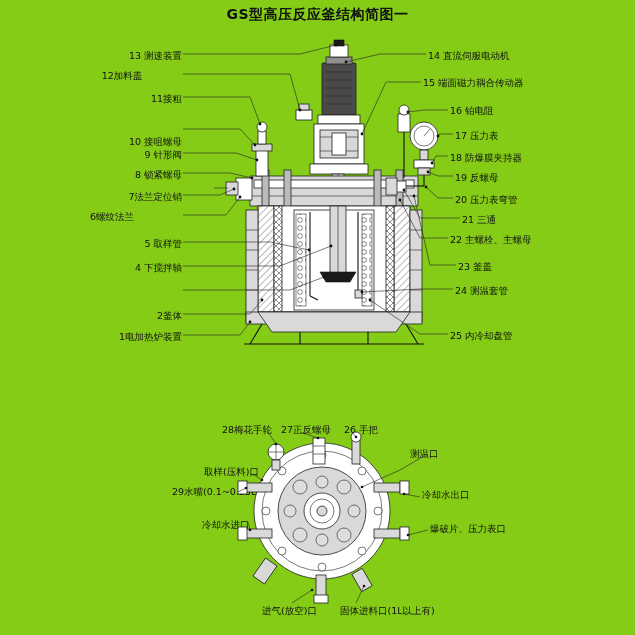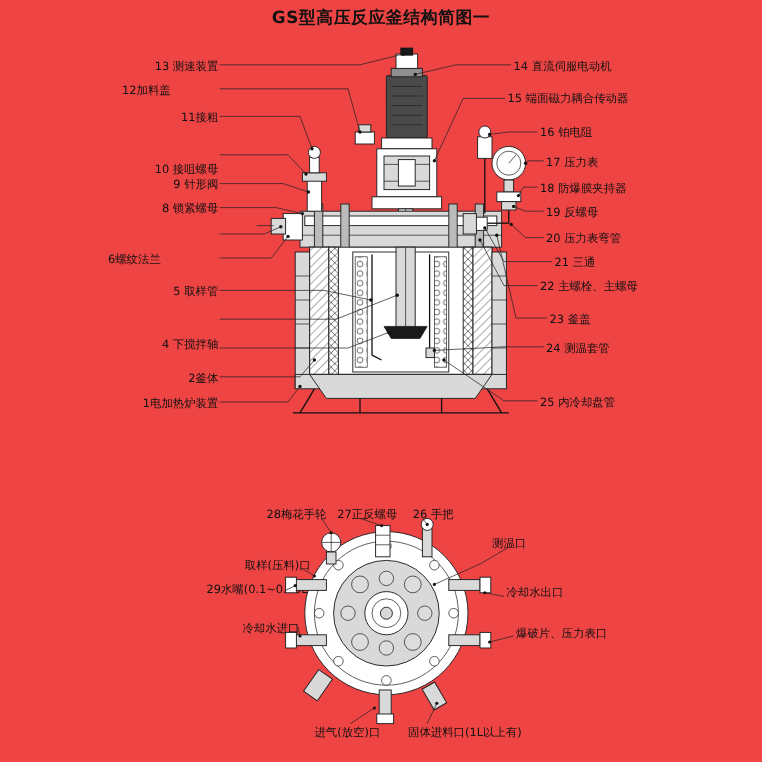--- a/index.html
+++ b/index.html
@@ -7,21 +7,21 @@
     padding: 0;
     background: #ffffff;
   }
   body {
     font-family: "DejaVu Sans", "Liberation Sans", sans-serif;
   }
   #page {
     position: relative;
     width: 635px;
     height: 635px;
-    background: #ef4444;
+    background: #84cc16;
     overflow: hidden;
   }
   #title {
     position: absolute;
     top: 6px;
     left: 0;
     width: 635px;
     text-align: center;
     font-size: 14px;
     font-weight: bold;
@@ -61,23 +61,24 @@
 <div id="page">
 
   <div id="title">GS型高压反应釜结构简图一</div>
 
   <div class="lbl r" style="left:62px; top:50px; width:120px;">13 测速装置</div>
   <div class="lbl r" style="left:62px; top:70px; width:120px;text-align:center;">12加料盖</div>
   <div class="lbl r" style="left:62px; top:93px; width:120px;">11接粗</div>
   <div class="lbl r" style="left:42px; top:136px; width:140px;">10 接咀螺母</div>
   <div class="lbl r" style="left:52px; top:149px; width:130px;">9 针形阀</div>
   <div class="lbl r" style="left:42px; top:169px; width:140px;">8 锁紧螺母</div>
+  <div class="lbl r" style="left:32px; top:191px; width:150px;">7法兰定位销</div>
   <div class="lbl r" style="left:42px; top:211px; width:140px;text-align:center;">6螺纹法兰</div>
   <div class="lbl r" style="left:52px; top:238px; width:130px;">5 取样管</div>
-  <div class="lbl r" style="left:52px; top:262px; width:130px;margin-top:20px;">4 下搅拌轴</div>
+  <div class="lbl r" style="left:52px; top:262px; width:130px;">4 下搅拌轴</div>
   <div class="lbl r" style="left:62px; top:310px; width:120px;">2釜体</div>
   <div class="lbl r" style="left:32px; top:331px; width:150px;">1电加热炉装置</div>
 
   <div class="lbl" style="left:428px; top:50px;">14 直流伺服电动机</div>
   <div class="lbl" style="left:423px; top:77px;text-align:right;">15 端面磁力耦合传动器</div>
   <div class="lbl" style="left:450px; top:105px;">16 铂电阻</div>
   <div class="lbl" style="left:455px; top:130px;">17 压力表</div>
   <div class="lbl" style="left:450px; top:152px;">18 防爆膜夹持器</div>
   <div class="lbl" style="left:455px; top:172px;">19 反螺母</div>
   <div class="lbl" style="left:455px; top:194px;">20 压力表弯管</div>

